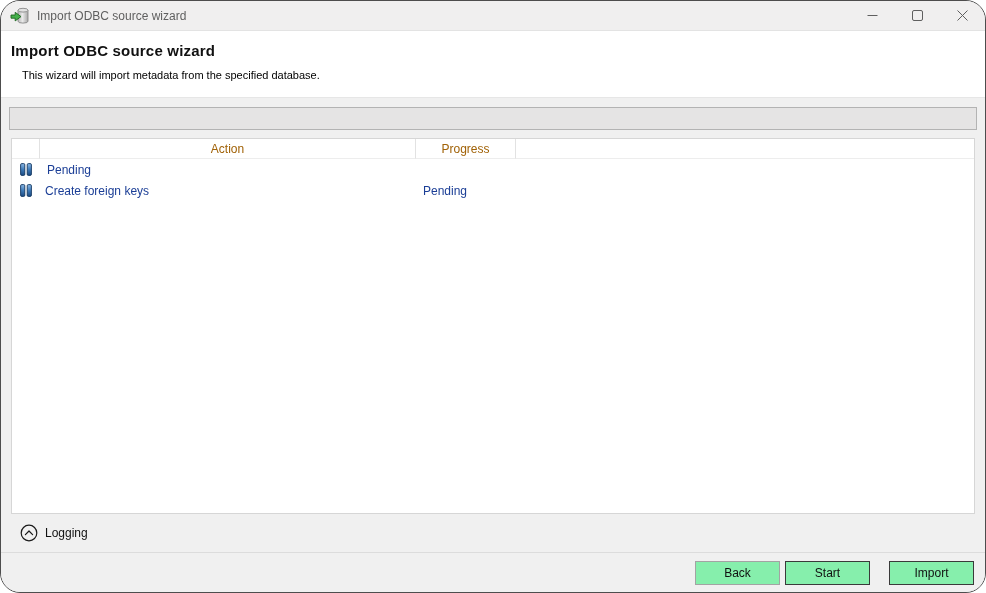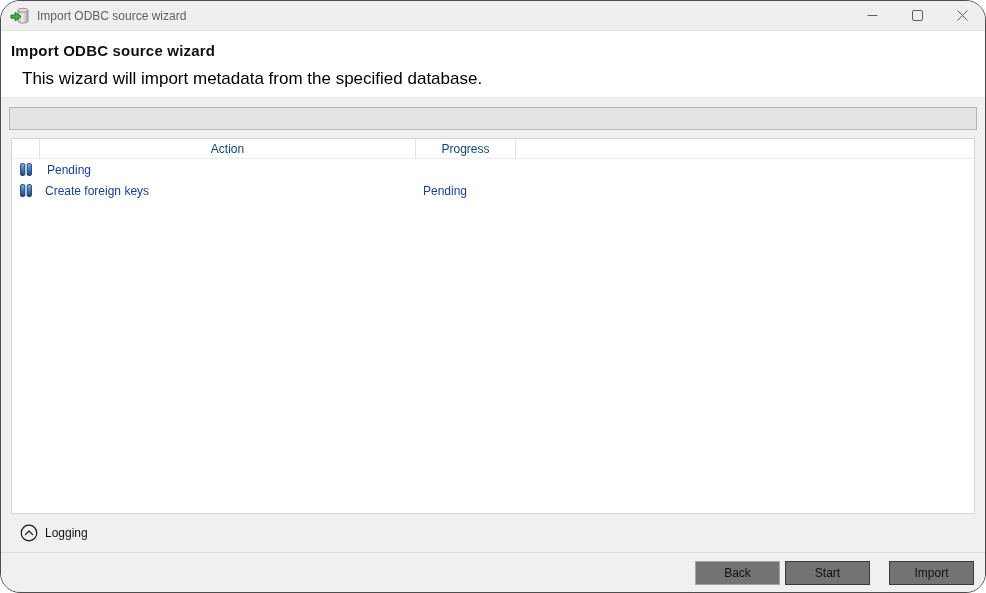--- a/index.html
+++ b/index.html
@@ -34,21 +34,21 @@
   }
 
   
   .header {
     background: #ffffff;
     flex: 0 0 67px;
     padding: 11px 10px 0 10px;
     border-bottom: 1px solid #e6e6e6;
   }
   .header-title { font-size: 15px; font-weight: bold; color: #111; letter-spacing: .2px; }
-  .header-subtitle { font-size: 17px; color: #000; margin: 10px 0 0 11px; }
+  .header-subtitle { font-size: 11px; color: #000; margin: 10px 0 0 11px; }
 
   
   .progressbar {
     margin: 9px 8px 0 8px;
     height: 23px;
     background: #e5e4e4;
     border: 1px solid #b3b3b3;
     position: relative;
     overflow: hidden;
   }
@@ -65,21 +65,21 @@
   }
   .tt-grid-row {
     display: grid;
     grid-template-columns: 28px 376px 100px 1fr;
     align-items: center;
   }
   .tt-header { height: 20px; }
   .tt-header .tt-cell {
     height: 20px;
     display: flex; align-items: center; justify-content: center;
-    color: #0c4a6e;
+    color: #a16207;
     border-right: 1px solid #e2e2e2;
     border-bottom: 1px solid #ededed;
   }
   .tt-header .tt-cell:last-child { border-right: none; }
   .tt-row { height: 21px; color: #1b3e96; }
   .tt-row .tt-cell { display: flex; align-items: center; height: 21px; }
   .tt-cell-icon { justify-content: center; }
   .tt-cell-action { padding-left: 5px; }
   .tt-cell-progress { padding-left: 7px; }
   .pause-icon { width: 12px; height: 13px; display: block; }
@@ -100,21 +100,21 @@
     flex: 1 1 auto;
     border-top: 1px solid #dcdcdc;
     background: #f0f0f0;
     display: flex; align-items: center; justify-content: flex-end;
     padding-right: 11px;
   }
   .btn {
     width: 85px; height: 24px;
     font-family: "Liberation Sans", sans-serif;
     font-size: 12px; color: #111;
-    background: #737373;
+    background: #86efac;
     display: inline-flex; align-items: center; justify-content: center;
   }
   .btn-back   { border: 1px solid #a3a3a3; }
   .btn-start  { border: 1px solid #3a3a3a; margin-left: 5px; }
   .btn-cancel { border: 1px solid #3a3a3a; margin-left: 19px; }
 </style>
 </head>
 <body>
 
 <div class="window">

